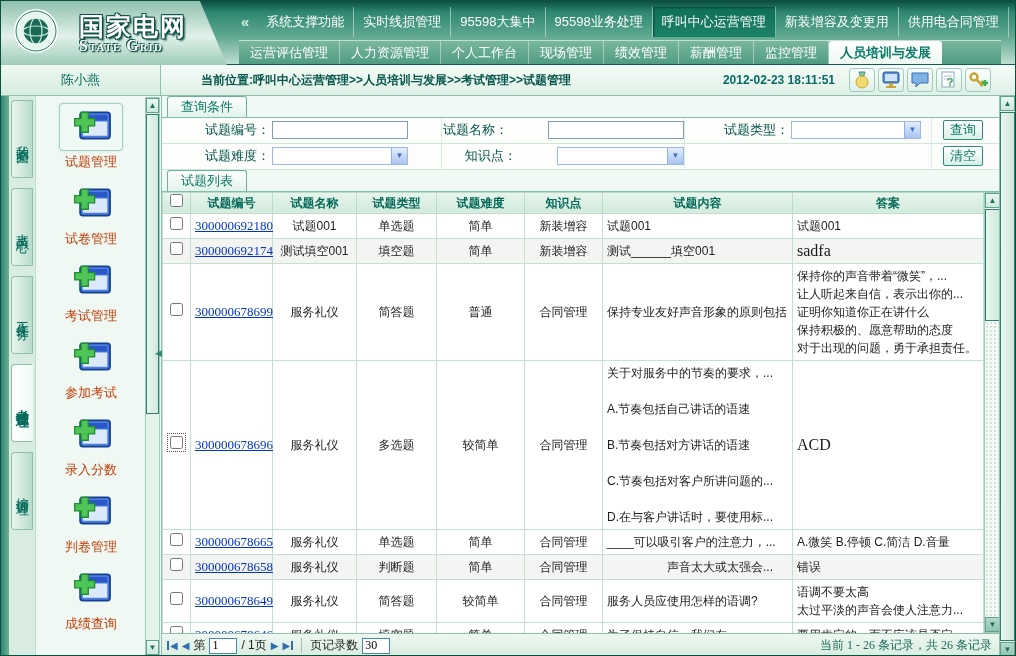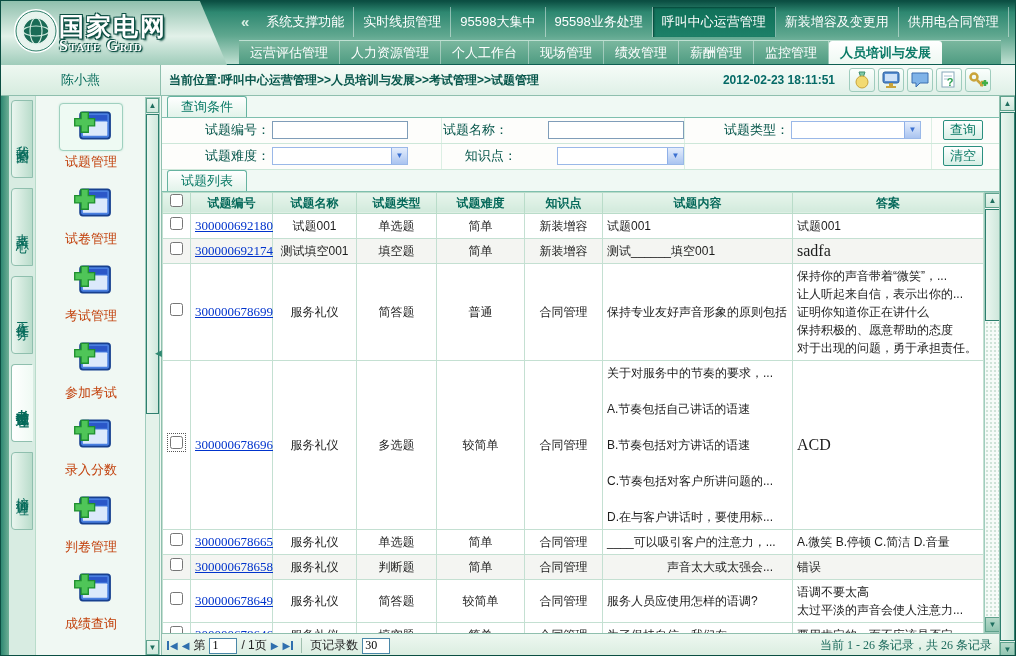--- a/index.html
+++ b/index.html
@@ -1,38 +1,38 @@
 <!DOCTYPE html>
 <html><head>
 <meta charset="utf-8">
 <style>
   * { margin:0; padding:0; box-sizing:border-box; }
   html,body { width:1016px; height:656px; overflow:hidden; font-family:"Liberation Sans","DejaVu Sans",sans-serif; }
   .screen { position:relative; width:1016px; height:656px; background:#eef7f1; border:1px solid #0b4e42; overflow:hidden; }
 
   
   .banner { position:relative; height:64px; background:linear-gradient(180deg,#0b4e42 0%,#2e8871 18%,#5fa78f 55%,#9fccba 85%,#bfe0d2 100%); border-bottom:1px solid #0e5f52; }
-  .logo-area { position:absolute; left:0; top:0; width:226px; height:64px; background:linear-gradient(180deg,#8fc0ad 0%,#e2f1e9 55%,#9fccba 100%); clip-path:polygon(0 0,88% 0,100% 100%,0 100%); display:flex; align-items:center; padding-left:12px; gap:0; }
+  .logo-area { position:absolute; left:0; top:0; width:226px; height:64px; background:linear-gradient(180deg,#8fc0ad 0%,#e2f1e9 55%,#9fccba 100%); clip-path:polygon(0 0,88% 0,100% 100%,0 100%); display:flex; align-items:center; padding-left:12px; gap:20px; }
   .logo-cn { font-size:25px; font-weight:bold; color:#fff; letter-spacing:2px; text-shadow:1px 1px 0 #0b4e42,-1px -1px 0 #0b4e42,1px -1px 0 #0b4e42,-1px 1px 0 #0b4e42,2px 2px 2px #0b4e42; line-height:26px; }
   .logo-en { font-family:"Liberation Serif","DejaVu Serif",serif; font-variant:small-caps; font-weight:bold; font-size:16px; color:#fff; letter-spacing:1px; text-shadow:1px 1px 0 #0b4e42,-1px -1px 0 #0b4e42,1px 1px 2px #0b4e42; line-height:14px; }
   .nav1 { position:absolute; top:6px; left:232px; right:2px; height:30px; display:flex; align-items:stretch; }
   .nav-scroll { color:#d8efe3; font-size:15px; font-weight:bold; line-height:30px; padding:0 8px; cursor:pointer; }
   .nav1-item { position:relative; color:#ffffff; font-size:13px; line-height:30px; padding:0 9px; border-right:1px solid rgba(255,255,255,.45); cursor:pointer; white-space:nowrap; }
   .nav1-item:first-of-type { border-left:1px solid rgba(255,255,255,.45); }
   .nav1-item.active { background:linear-gradient(180deg,#0f6f58,#1d8168); box-shadow:inset 1px 1px 2px #07463a; }
   .nav1-item.active::after { content:""; position:absolute; left:50%; bottom:-10px; margin-left:-6px; border:6px solid transparent; border-bottom-color:#cfe9dd; }
   .nav2 { position:absolute; left:226px; right:14px; bottom:0; height:24px; background:linear-gradient(180deg,#7ab79e,#4f9c82); display:flex; align-items:stretch; border-top:1px solid #bfe0d2;margin-left:12px; }
   .nav2-item { color:#fff; font-size:13px; line-height:23px; padding:0 11px; border-right:1px solid rgba(255,255,255,.4); cursor:pointer; white-space:nowrap; }
   .nav2-item.active { background:linear-gradient(180deg,#ffffff,#eef8f2); color:#0a7a66; font-weight:bold; border-radius:3px 3px 0 0; border-right:none; }
 
   
   .midbar { height:31px; display:flex; border-bottom:1px solid #8fbfae; }
   .user-cell { width:160px; background:linear-gradient(180deg,#eef8f1,#d6ecdf); border-right:1px solid #8fbfae; display:flex; align-items:center; justify-content:center; color:#056a5a; font-size:13px; }
   .crumbbar { flex:1; background:linear-gradient(180deg,#f6fcf8,#dff0e7); display:flex; align-items:center; padding:0 8px; }
-  .crumb { font-size:12px; font-weight:bold; color:#05554a; }
+  .crumb { font-size:12px; font-weight:bold; color:#05554a;margin-left:32px; }
   .datetime { margin-left:auto; margin-right:14px; font-size:12px; font-weight:bold; color:#056a66; }
   .tool-icons { display:flex; gap:3px; margin-right:16px; }
   .tool-btn { width:26px; height:24px; border:1px solid #9fccbd; border-radius:3px; background:linear-gradient(180deg,#fbfffd,#dff0e8); display:flex; align-items:center; justify-content:center; cursor:pointer; }
 
   
   .body-row { display:flex; height:561px; position:relative; }
 
   
   .sidebar { width:160px; display:flex; position:relative; background:#eef7f1; }
   .side-strip { width:8px; background:linear-gradient(90deg,#2e8871,#6fb096); }

